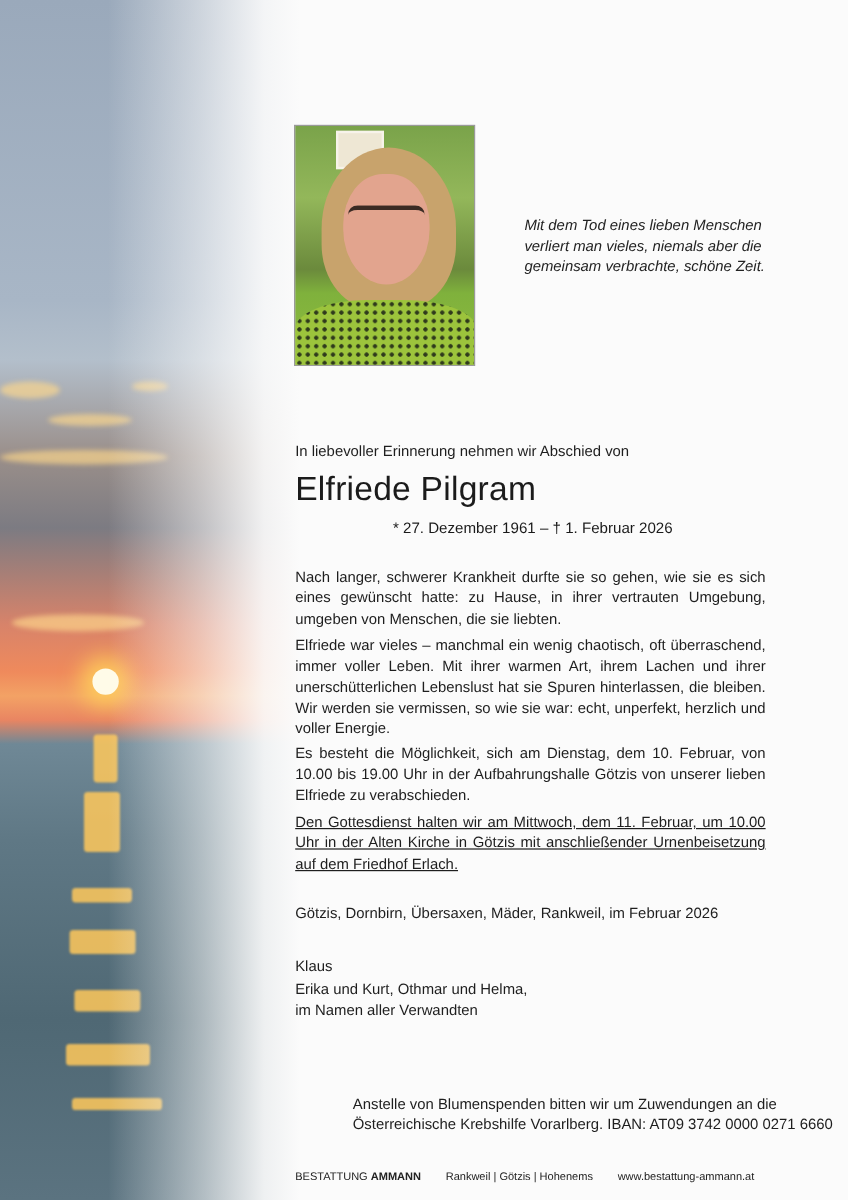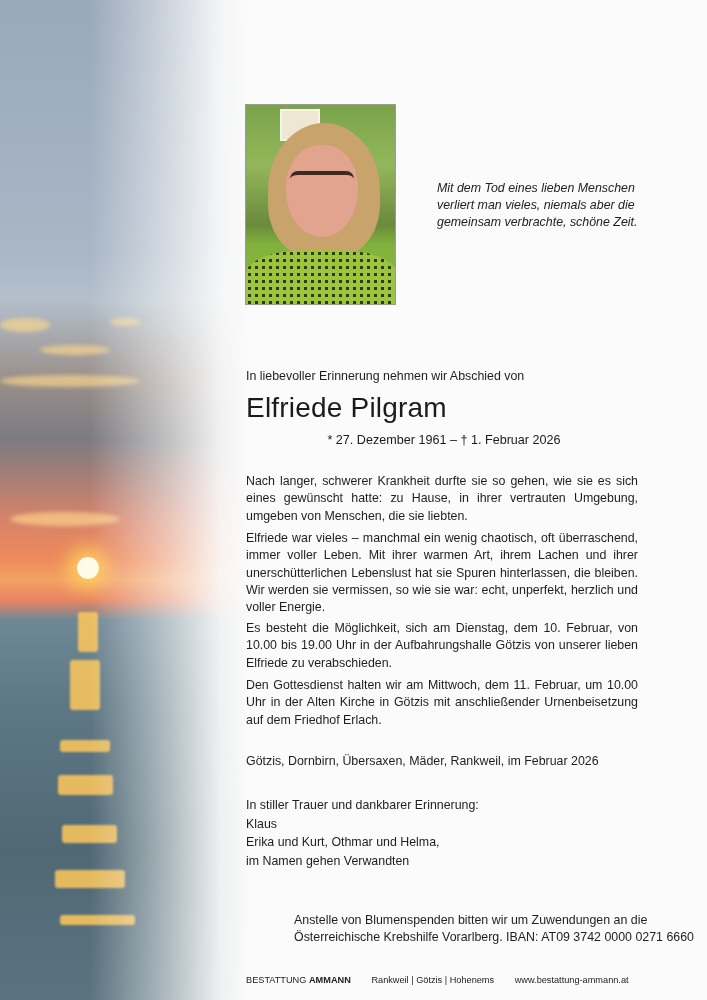--- a/index.html
+++ b/index.html
@@ -64,29 +64,28 @@
 </div>
 
 <div class="text" style="top:349px;margin-top:19px;">In liebevoller Erinnerung nehmen wir Abschied von</div>
 
 <div class="name">Elfriede Pilgram</div>
 <div class="dates">* 27. Dezember 1961  –  † 1. Februar 2026</div>
 
 <div class="text just" style="top:473px;">Nach langer, schwerer Krankheit durfte sie so gehen, wie sie es sich eines gewünscht hatte: zu Hause, in ihrer vertrauten Umgebung, umgeben von Menschen, die sie liebten.</div>
 <div class="text just" style="top:530px;">Elfriede war vieles – manchmal ein wenig chaotisch, oft überraschend, immer voller Leben. Mit ihrer warmen Art, ihrem Lachen und ihrer unerschütterlichen Lebenslust hat sie Spuren hinterlassen, die bleiben. Wir werden sie vermissen, so wie sie war: echt, unperfekt, herzlich und voller Energie.</div>
 <div class="text just" style="top:620px;">Es besteht die Möglichkeit, sich am Dienstag, dem 10. Februar, von 10.00 bis 19.00 Uhr in der Aufbahrungshalle Götzis von unserer lieben Elfriede zu verabschieden.</div>
-<div class="text just" style="top:677px;">Den Gottesdienst halten wir am Mittwoch, dem 11. Februar, um 10.00 Uhr in der Alten Kirche in Götzis mit anschließender Urnenbeisetzung auf dem Friedhof Erlach.</div>
+<div class="text just" style="top:677px;text-decoration:underline;">Den Gottesdienst halten wir am Mittwoch, dem 11. Februar, um 10.00 Uhr in der Alten Kirche in Götzis mit anschließender Urnenbeisetzung auf dem Friedhof Erlach.</div>
 
 <div class="text" style="top:753px;">Götzis, Dornbirn, Übersaxen, Mäder, Rankweil, im Februar 2026</div>
 
 <div class="text" style="top:796px;line-height:18.5px;">
-  <div>In stiller Trauer und dankbarer Erinnerung:</div>
   <div>Klaus</div>
   <div>Erika und Kurt, Othmar und Helma,</div>
-  <div>im Namen gehen Verwandten</div>
+  <div>im Namen aller Verwandten</div>
 </div>
 
 <div class="text" style="top:912px;width:420px;margin-left:48px;">
   <div>Anstelle von Blumenspenden bitten wir um Zuwendungen an die</div>
   <div>Österreichische Krebshilfe Vorarlberg.  IBAN:  AT09 3742 0000 0271 6660</div>
 </div>
 
 <div class="footer">
   <span>BESTATTUNG</span>
   <b>AMMANN</b>

